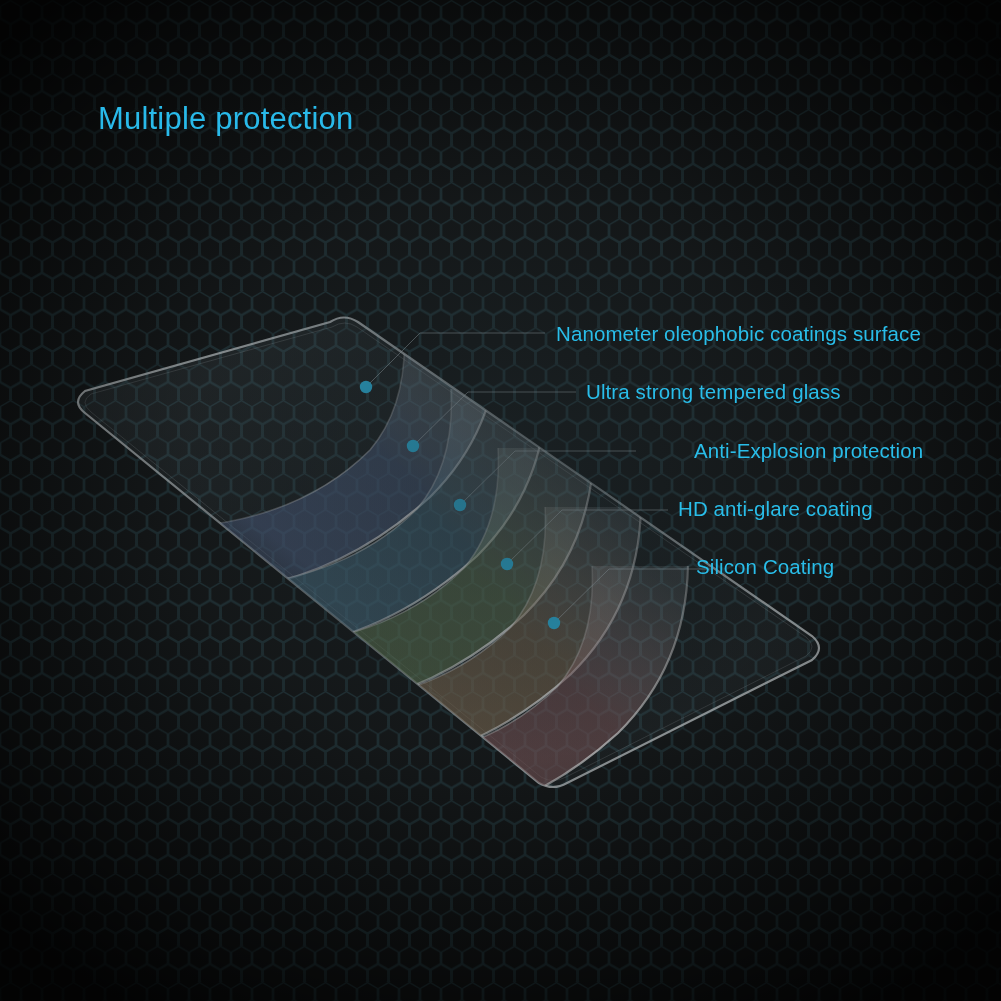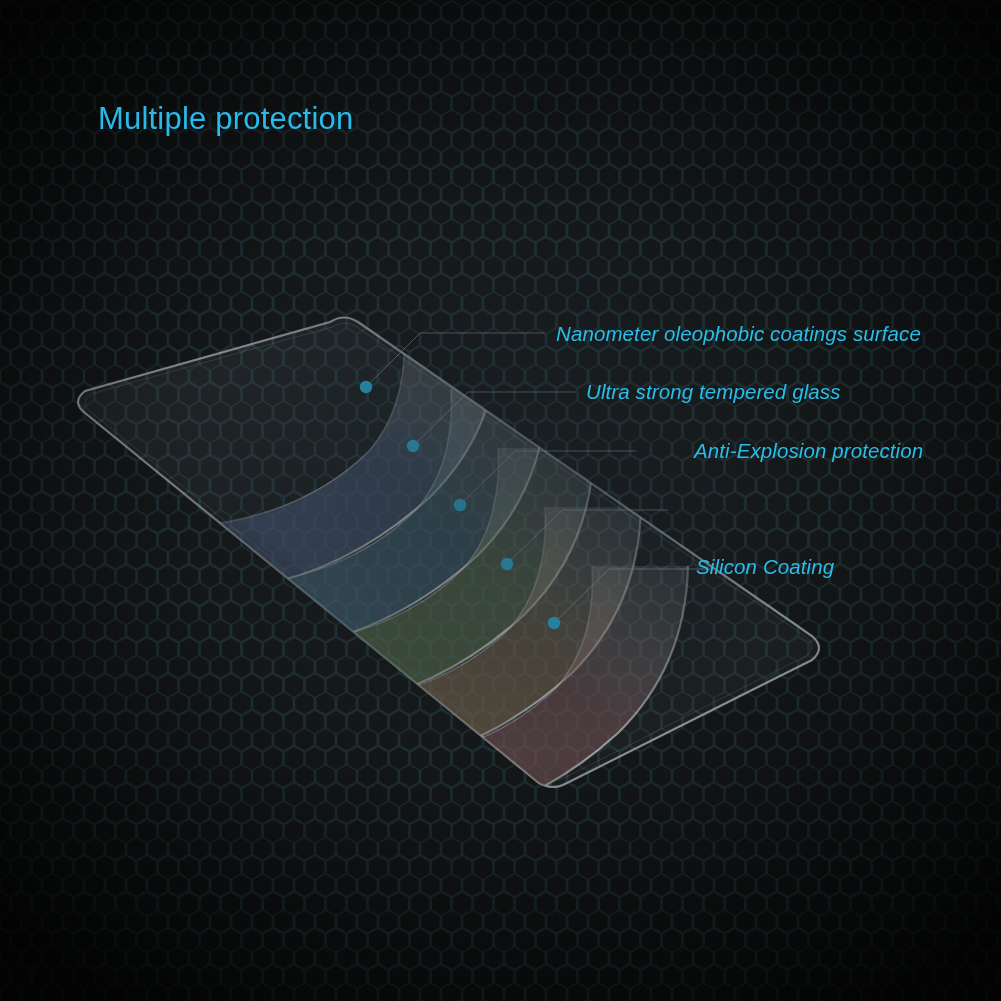--- a/index.html
+++ b/index.html
@@ -42,21 +42,20 @@
     color: #29baea;
     white-space: nowrap;
   }
   
   .label {
     position: absolute;
     font-size: 20.5px;
     color: #29bde9;
     white-space: nowrap;
     letter-spacing: 0.1px;
-    font-style: italic;
   }
   .lbl0 { left: 556px; top: 322px; }
   .lbl1 { left: 586px; top: 380px; }
   .lbl2 { left: 646px; top: 439px; margin-left: 48px; }
   .lbl3 { left: 678px; top: 497px; }
   .lbl4 { left: 696px; top: 555px; }
 
   #art { position: absolute; inset: 0; }
   #art svg { display: block; }
 </style>
@@ -197,15 +196,16 @@
     </svg>
   </div>
 
   <div id="hex-vignette"></div>
 
   <div id="title">Multiple protection</div>
 
   <div class="label lbl0">Nanometer oleophobic coatings surface</div>
   <div class="label lbl1">Ultra strong tempered glass</div>
   <div class="label lbl2">Anti-Explosion protection</div>
+  <div class="label lbl3">HD anti-glare coating</div>
   <div class="label lbl4">Silicon Coating</div>
 
 </div>
 
 </body></html>

